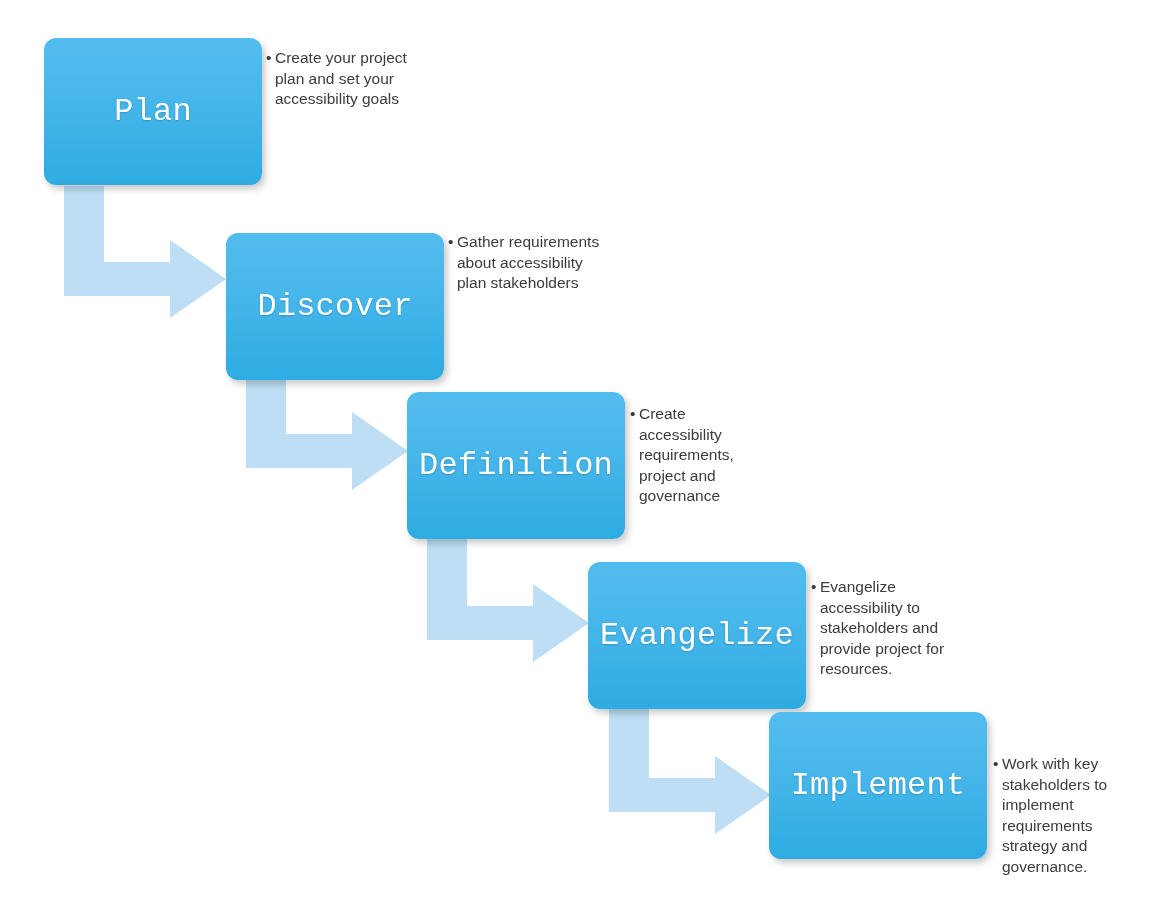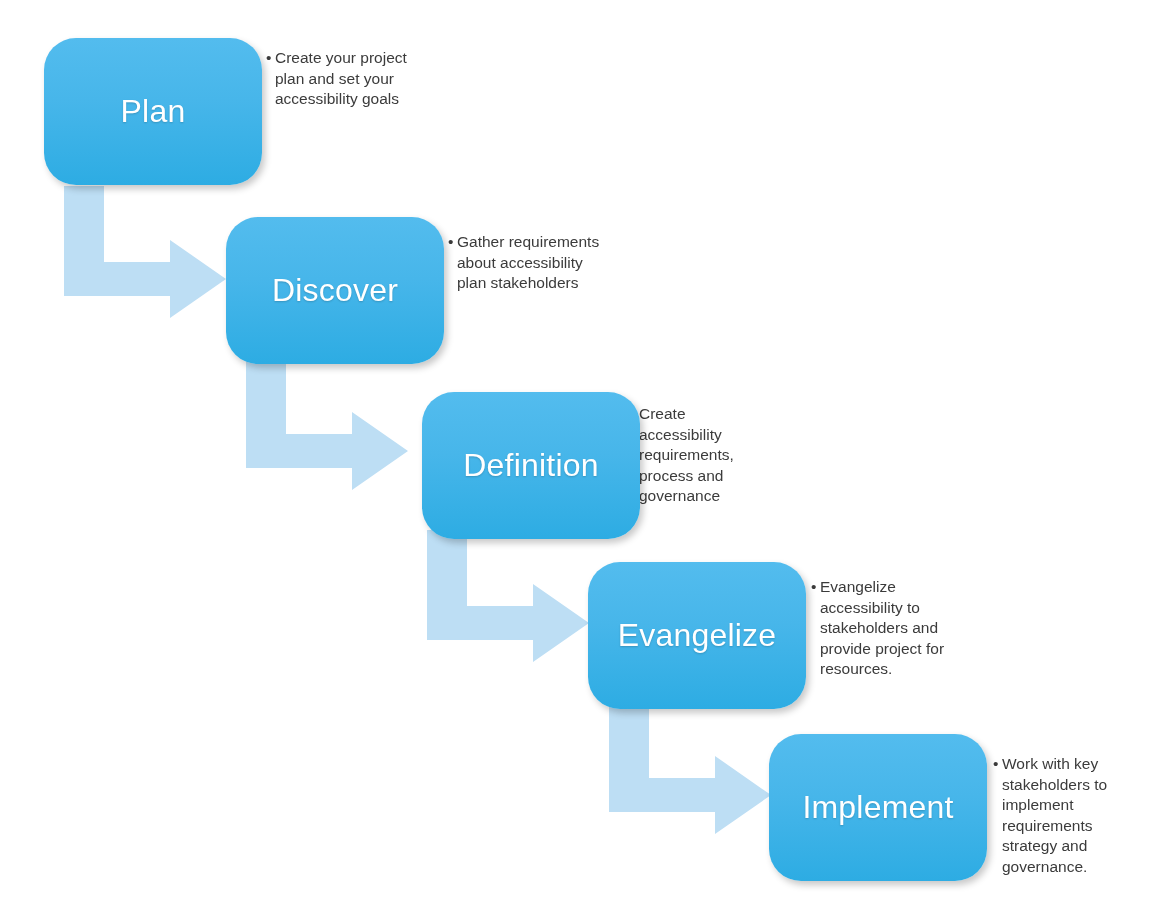--- a/index.html
+++ b/index.html
@@ -37,28 +37,29 @@
     position: absolute;
     z-index: 2;
   }
 
   .stage-box {
     position: absolute;
     left: 0;
     top: 0;
     width: 218px;
     height: 147px;
-    border-radius: 32px;
+    border-radius: 12px;
     background: linear-gradient(180deg, #53bcee 0%, #47b6ea 42%, #2dacE3 100%);
     box-shadow: 3px 4px 7px rgba(0,0,0,0.22);
     display: flex;
     align-items: center;
     justify-content: center;
     box-sizing: border-box;
     padding: 4px 8px;
+    font-family: Liberation Mono, monospace;
   }
 
   .stage-title {
     color: #ffffff;
     font-size: 32px;
     font-weight: 400;
     line-height: 1.1;
     letter-spacing: 0.2px;
     text-align: center;
     white-space: nowrap;
@@ -125,51 +126,51 @@
   <div class="stage" style="left:44px; top:38px; width:218px; height:147px;">
     <div class="stage-box">
       <span class="stage-title">Plan</span>
     </div>
   </div>
   <div class="stage-desc desc-1">
     <span class="bullet-dot">•</span>
     <span class="bullet-text">Create your project plan and set your accessibility goals</span>
   </div>
 
-  <div class="stage" style="left:226px; top:217px; width:218px; height:147px;">
+  <div class="stage" style="left:226px; top:233px; width:218px; height:147px;">
     <div class="stage-box">
       <span class="stage-title">Discover</span>
     </div>
   </div>
   <div class="stage-desc desc-2">
     <span class="bullet-dot">•</span>
     <span class="bullet-text">Gather requirements about accessibility plan stakeholders</span>
   </div>
 
-  <div class="stage" style="left:422px; top:392px; width:250px; height:147px;">
+  <div class="stage" style="left:407px; top:392px; width:250px; height:147px;">
     <div class="stage-box">
       <span class="stage-title">Definition</span>
     </div>
   </div>
   <div class="stage-desc desc-3">
     <span class="bullet-dot">•</span>
-    <span class="bullet-text">Create accessibility requirements, process and governance</span>
+    <span class="bullet-text">Create accessibility requirements, project and governance</span>
   </div>
 
   <div class="stage" style="left:588px; top:562px; width:250px; height:147px;">
     <div class="stage-box">
       <span class="stage-title">Evangelize</span>
     </div>
   </div>
   <div class="stage-desc desc-4">
     <span class="bullet-dot">•</span>
     <span class="bullet-text">Evangelize accessibility to stakeholders and provide project for resources.</span>
   </div>
 
-  <div class="stage" style="left:769px; top:734px; width:252px; height:147px;">
+  <div class="stage" style="left:769px; top:712px; width:252px; height:147px;">
     <div class="stage-box">
       <span class="stage-title">Implement</span>
     </div>
   </div>
   <div class="stage-desc desc-5">
     <span class="bullet-dot">•</span>
     <span class="bullet-text">Work with key stakeholders to implement requirements strategy and governance.</span>
   </div>
 
 </div>

